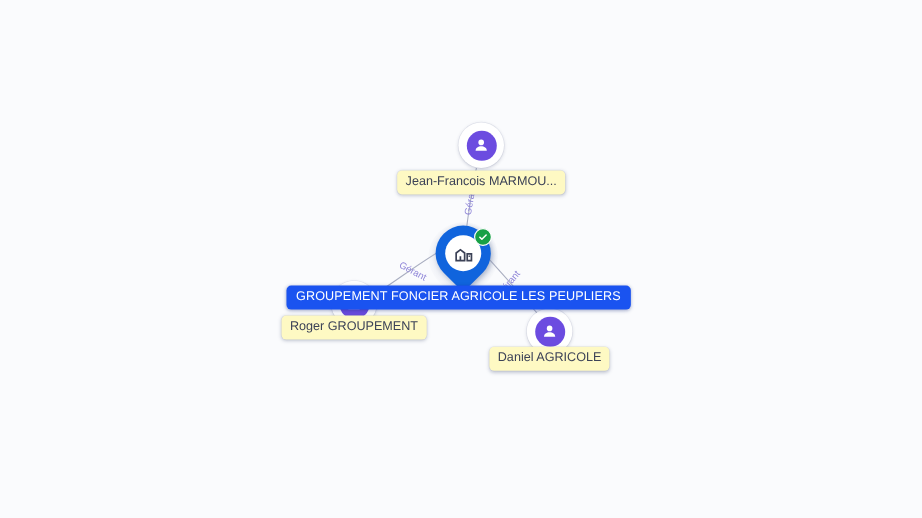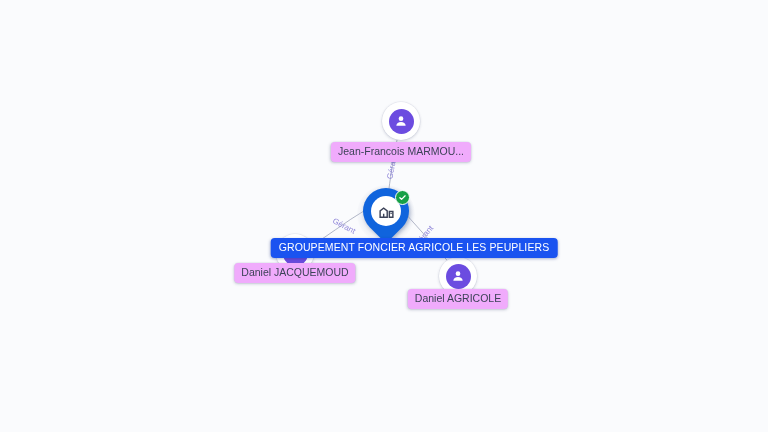--- a/index.html
+++ b/index.html
@@ -54,21 +54,21 @@
     background: #6c4ce0;
     display: flex;
     align-items: center;
     justify-content: center;
   }
   .avatar-disc svg { display: block; }
 
   .node-label {
     position: absolute;
     transform: translateX(-50%);
-    background: #f0abfc;
+    background: #fef9c3;
     color: #3c4257;
     font-size: 10.5px;
     line-height: 13px;
     white-space: nowrap;
     padding: 3px 7px 4px 7px;
     border-radius: 4px;
     box-shadow: 0 1px 3px rgba(40,50,90,0.25), 0 0 0 0.5px rgba(125,135,170,0.12);
   }
 
   
@@ -183,21 +183,21 @@
 
   <div class="person-node" style="left:295px; top:253px;">
     <div class="avatar-ring">
       <div class="avatar-disc">
         <svg width="14" height="14" viewBox="0 0 24 24" fill="#ffffff">
           <circle cx="12" cy="8" r="4"></circle>
           <path d="M4 20c0-4.2 3.6-6.5 8-6.5s8 2.3 8 6.5z"></path>
         </svg>
       </div>
     </div>
-    <div class="node-label" style="left:0px; top:10px;">Daniel JACQUEMOUD</div>
+    <div class="node-label" style="left:0px; top:10px;">Roger GROUPEMENT</div>
   </div>
 
   <div class="person-node" style="left:458px; top:276px;">
     <div class="avatar-ring">
       <div class="avatar-disc">
         <svg width="14" height="14" viewBox="0 0 24 24" fill="#ffffff">
           <circle cx="12" cy="8" r="4"></circle>
           <path d="M4 20c0-4.2 3.6-6.5 8-6.5s8 2.3 8 6.5z"></path>
         </svg>
       </div>
@@ -213,16 +213,16 @@
         <path d="M2 21V10.5L8 6l6 4.5V21H2zm2-2h3v-4h2v4h3v-7.5L8 8.3 4 11.5V19z"></path>
         <path d="M15 21V11h7v10h-7zm2-2h3v-6h-3v6z"></path>
         <rect x="17.6" y="14" width="1.8" height="1.6"></rect>
       </svg>
     </div>
     <div class="verified-badge">
       <svg width="9" height="9" viewBox="0 0 24 24" fill="none" stroke="#ffffff" stroke-width="3.4" stroke-linecap="round" stroke-linejoin="round">
         <path d="M5 12.5l4.5 4.5L19 7.5"></path>
       </svg>
     </div>
-    <div id="company-label" style="left:-4px; top:24px;margin-left:32px;">GROUPEMENT FONCIER AGRICOLE LES PEUPLIERS</div>
+    <div id="company-label" style="left:-4px; top:24px;">GROUPEMENT FONCIER AGRICOLE LES PEUPLIERS</div>
   </div>
 
 </div>
 
 </body></html>

